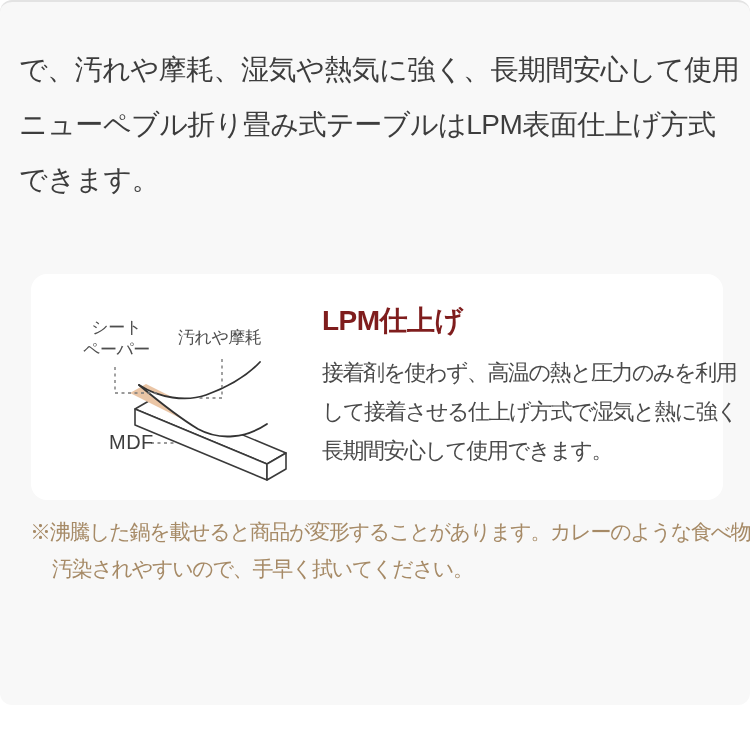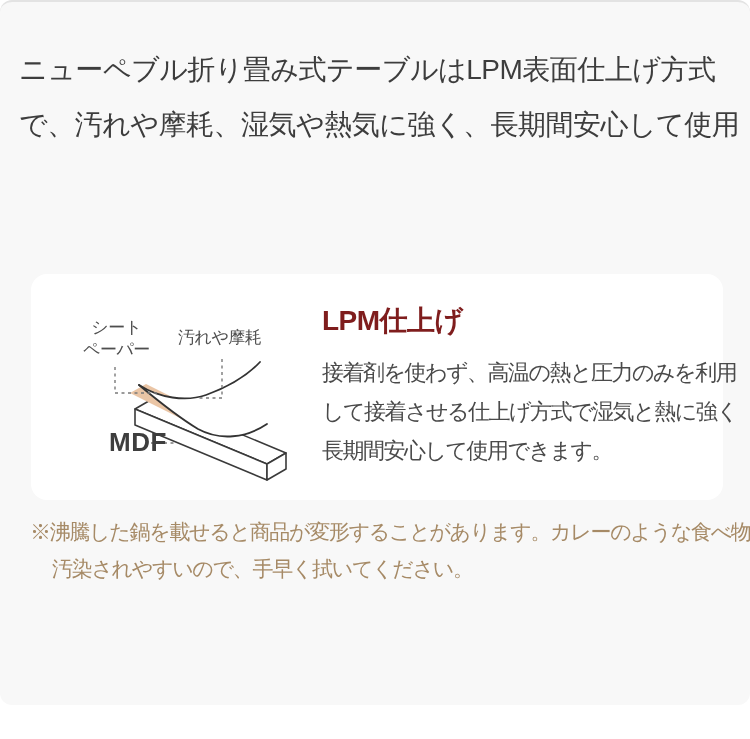--- a/index.html
+++ b/index.html
@@ -41,21 +41,21 @@
   }
   .diagram svg { position:absolute; left:0; top:0; }
   .dlabel {
     position:absolute;
     color:#4e4e4e;
     font-size:17px; line-height:22px; letter-spacing:-0.5px;
     white-space:nowrap;
   }
   .lbl-sheet    { left:29px;  top:16px;text-align:center; }
   .lbl-melamine { left:124px; top:26px; }
-  .lbl-mdf      { left:55px;  top:130px; font-size:26px; font-weight:bold; color:#3e3e3e; letter-spacing:0.5px; }
+  .lbl-mdf      { left:55px;  top:130px; font-size:20px; font-weight:normal; color:#3e3e3e; letter-spacing:0.5px; }
 
   
   .lpm-text { position:absolute; left:291px; top:28px; width:400px; }
   .lpm-heading {
     color:#7f1d1d;
     font-size:28px; font-weight:700; letter-spacing:-0.5px;
     white-space:nowrap;
   }
   .lpm-body {
     margin-top:13px;
@@ -73,22 +73,23 @@
   .note .line { white-space:nowrap; }
   .note .line2 { padding-left:22px; }
 </style>
 </head>
 <body>
 
 <div class="stage">
   <div class="panel">
 
     <div class="intro">
+      <div class="line">で、汚れや摩耗、湿気や熱気に強く、長期間安心して使用</div>
       <div class="line">ニューペブル折り畳み式テーブルはLPM表面仕上げ方式</div>
-      <div class="line">で、汚れや摩耗、湿気や熱気に強く、長期間安心して使用</div>
+      <div class="line">できます。</div>
     </div>
 
     <div class="card">
 
       <div class="diagram">
         <svg width="280" height="185" viewBox="0 0 280 185">
 
           <g fill="#ffffff" stroke="#3a3a3a" stroke-width="1.6" stroke-linejoin="round">
             <path d="M 81,108 L 100,97 L 232,152 L 213,163 Z"></path>
             <path d="M 81,108 L 213,163 L 213,179 L 81,124 Z"></path>

